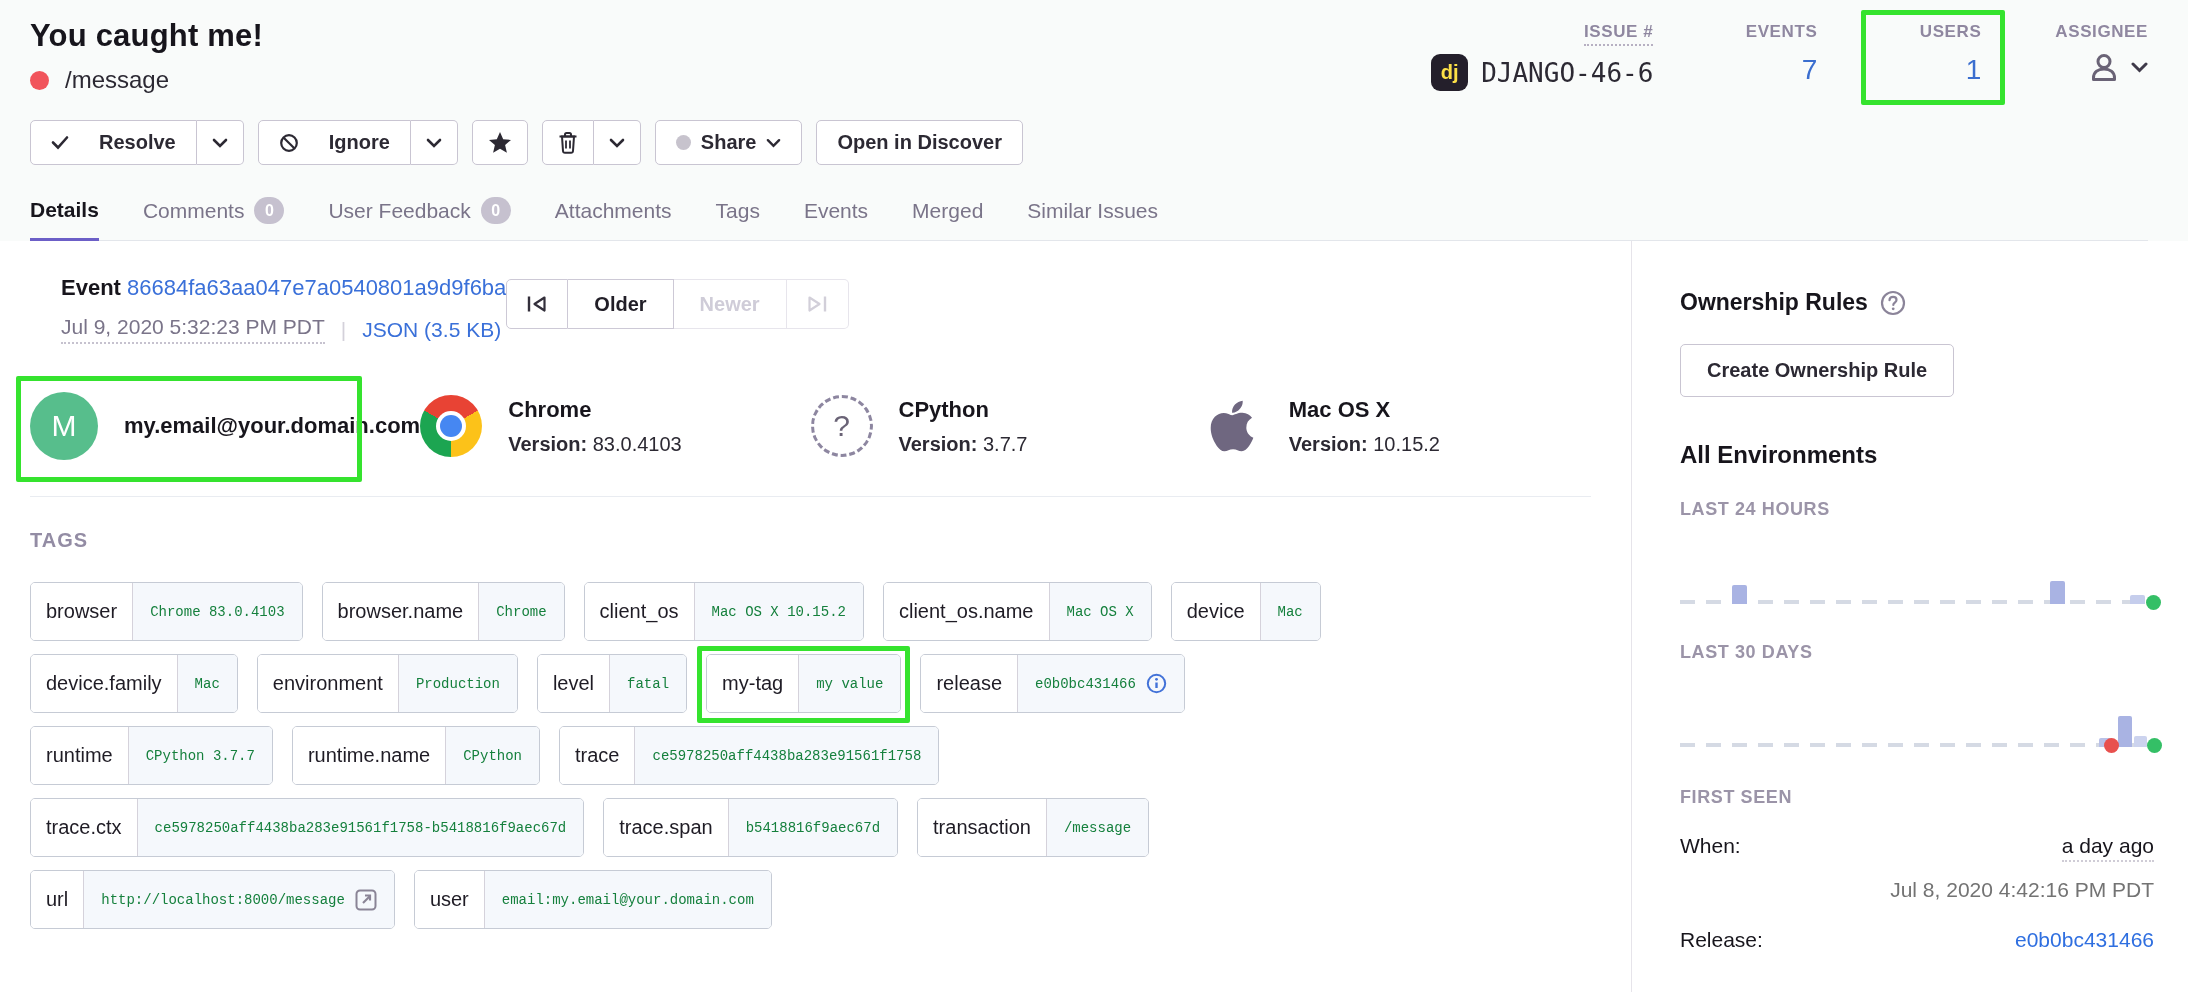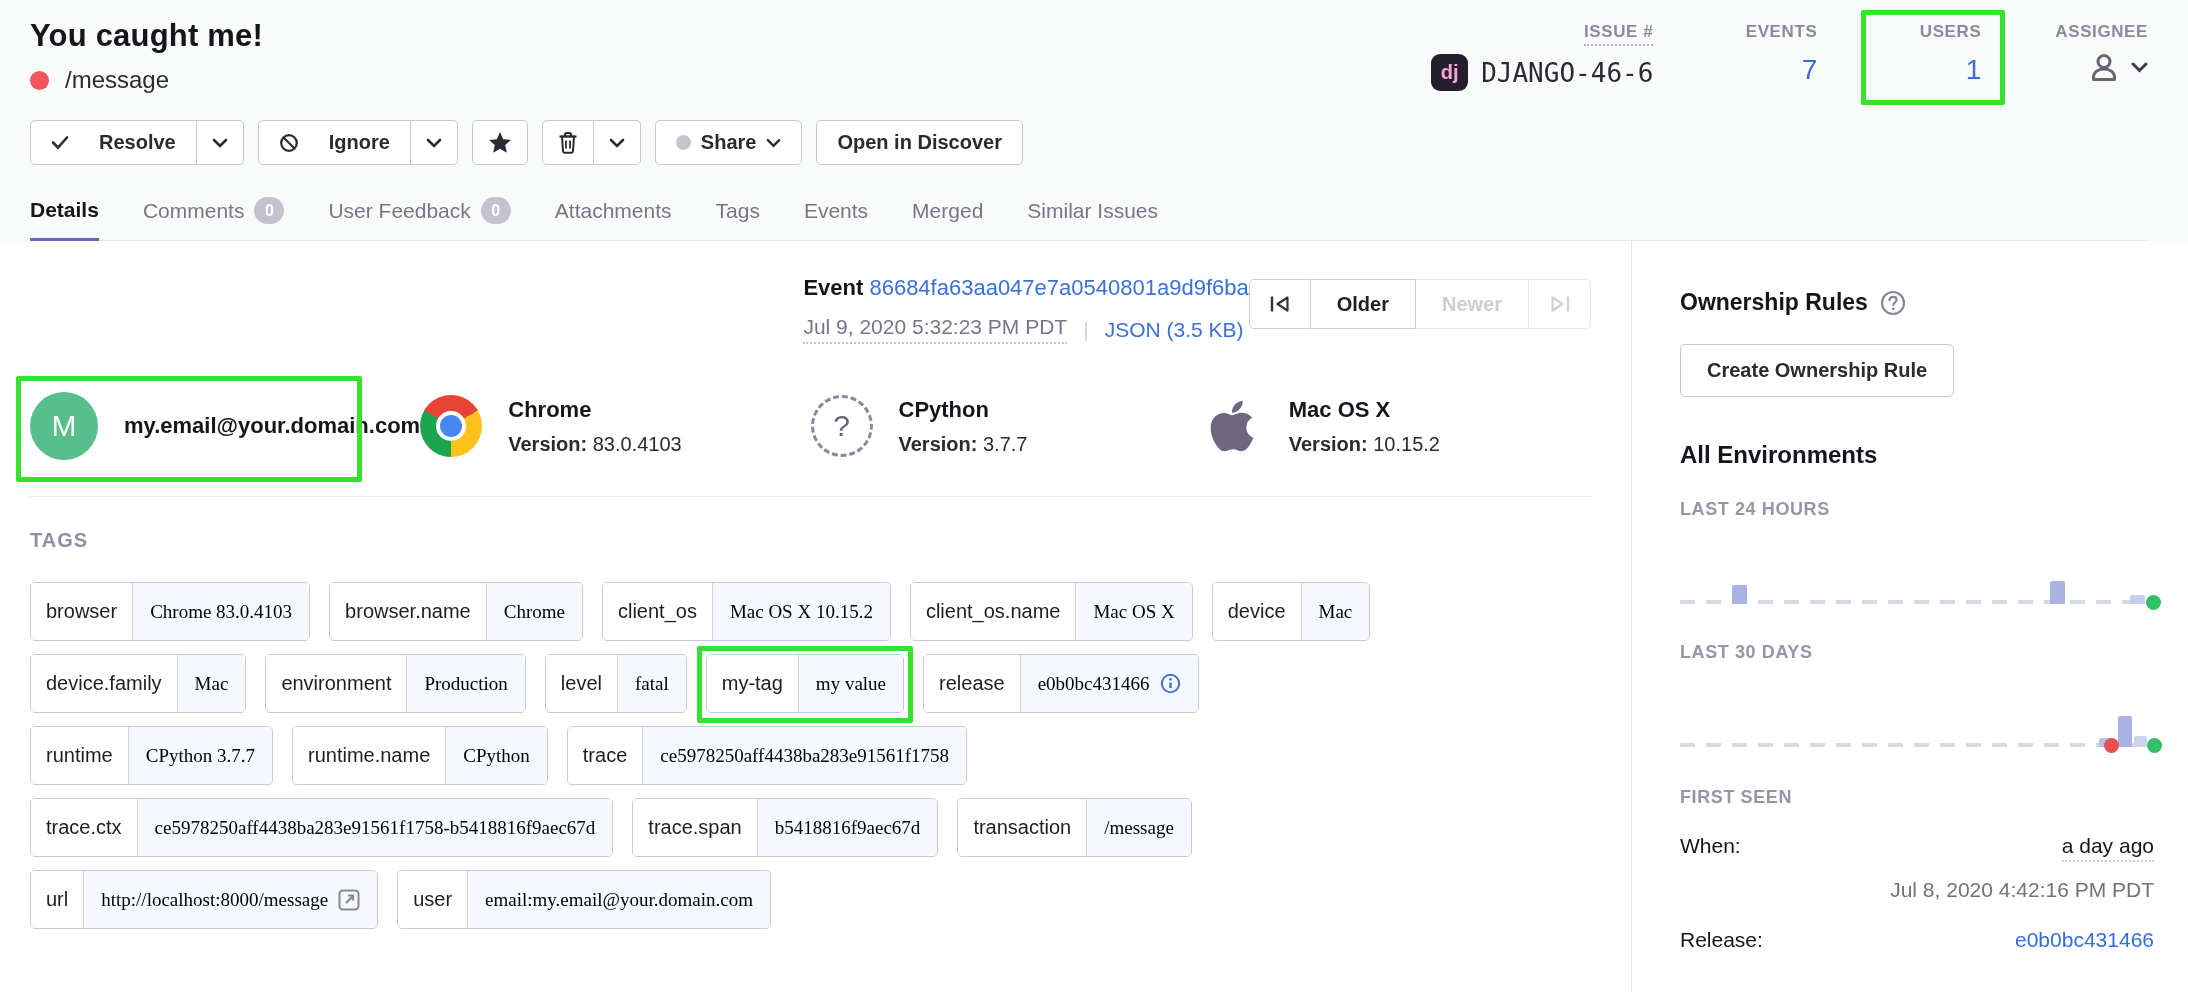--- a/index.html
+++ b/index.html
@@ -14,21 +14,21 @@
   .culprit-row { display:flex; align-items:center; gap:16px; margin-top:12px; }
   .err-dot { width:19px; height:19px; border-radius:50%; background:#f1545b; }
   .culprit { font-size:24px; color:#2c2933; }
 
   .stats { display:flex; gap:74px; padding-top:4px; }
   .stat-col { display:flex; flex-direction:column; align-items:flex-end; min-width:90px; position:relative; }
   .stat-label { font-size:17px; font-weight:bold; letter-spacing:.6px; color:#8f87a0; }
   .stat-label.dotted { border-bottom:2px dotted #b7b0c2; padding-bottom:2px; }
   .stat-value { margin-top:12px; font-size:28px; color:#3b6ecf; }
   .issue-id-row { display:flex; align-items:center; gap:13px; margin-top:8px; }
-  .dj-badge { width:37px; height:37px; border-radius:9px; background:#241f2b; color:#f9a8d4; font-weight:bold;
+  .dj-badge { width:37px; height:37px; border-radius:9px; background:#241f2b; color:#fde047; font-weight:bold;
               font-size:20px; display:flex; align-items:center; justify-content:center; }
   .issue-id { font-family:"DejaVu Sans Mono", monospace; font-size:26px; color:#2c2933; }
   .assignee-ctl { display:flex; align-items:center; gap:10px; margin-top:8px; cursor:pointer; }
   .annotation-overlay { position:absolute; border:5px solid #35e32e; border-radius:2px; pointer-events:none; }
   .users-overlay { inset:-12px -24px -14px -30px; }
 
   
   .toolbar { display:flex; gap:14px; margin-top:26px; align-items:stretch; }
   .btn-group { display:flex; }
   .btn { display:flex; align-items:center; gap:10px; background:#fff; border:1.5px solid #c9c5d2;
@@ -47,21 +47,21 @@
   .tab.active { color:#17151c; font-weight:bold; border-bottom:5px solid #6c5fc7; margin-bottom:-3px; }
   .tab-badge { background:#c6c1cf; color:#fff; font-size:16px; font-weight:bold; min-width:30px; height:27px;
                border-radius:14px; display:flex; align-items:center; justify-content:center; padding:0 6px; }
 
   
   .main { flex:1; display:flex; background:#fff; min-height:0; }
   .left-col { width:1631px; padding:34px 40px 0 30px; }
   .sidebar { flex:1; border-left:1px solid #e6e4ea; padding:48px 34px 0 48px; }
 
   
-  .event-hdr { display:flex; justify-content:flex-end; align-items:flex-start; }
+  .event-hdr { display:flex; justify-content:flex-start; align-items:flex-start;margin-left:31px; }
   .event-line1 { font-size:22px; }
   .event-label { font-weight:bold; color:#17151c; }
   .event-id-link { color:#3a70d9; text-decoration:none; cursor:pointer; }
   .event-line2 { margin-top:14px; font-size:21px; display:flex; align-items:center; gap:16px; }
   .event-ts { color:#7a7489; border-bottom:2px dotted #c6c2cf; padding-bottom:3px; }
   .event-sep { color:#d4d1da; }
   .json-link { color:#3a70d9; cursor:pointer; }
 
   .pager { display:flex; margin-top:4px; }
   .pgbtn { height:50px; display:flex; align-items:center; justify-content:center; background:#fff;
@@ -91,22 +91,22 @@
   .apple-icon { flex:none; display:flex; align-items:center; justify-content:center; width:62px; }
 
   
   .tags-heading { margin-top:32px; font-size:20px; font-weight:bold; letter-spacing:1px; color:#938ca4; }
   .tag-rows { margin-top:30px; display:flex; flex-direction:column; gap:13px; }
   .tag-row { display:flex; gap:19px; align-items:center; }
   .pill { display:flex; align-items:stretch; border:1.5px solid #c6cbd5; border-radius:5px; overflow:visible;
           height:59px; position:relative; background:#fff; }
   .pill-key { display:flex; align-items:center; padding:0 15px; font-size:20px; color:#1f1c25;
               border-right:1.5px solid #d5d2db; border-radius:4px 0 0 4px; background:#fff; }
-  .pill-val { display:flex; align-items:center; gap:10px; padding:0 17px; font-family:Liberation Serif, serif;
-              font-size:19px; color:#000000; background:#f5f8fc; border-radius:0 4px 4px 0; cursor:pointer; text-decoration:none; }
+  .pill-val { display:flex; align-items:center; gap:10px; padding:0 17px; font-family:Liberation Mono, monospace;
+              font-size:14px; color:#15803d; background:#f5f8fc; border-radius:0 4px 4px 0; cursor:pointer; text-decoration:none; }
   .pill-annotation { inset:-9px -10px -11px -10px; }
 
   
   .sb-title { font-size:23px; font-weight:bold; color:#17151c; display:flex; align-items:center; gap:12px; }
   .sb-btn { margin-top:28px; display:inline-block; background:#fff; border:1.5px solid #c9c5d2; border-radius:5px;
             padding:14px 26px; font-size:20px; font-weight:bold; color:#2c2933; cursor:pointer; }
   .sb-env { margin-top:44px; font-size:24px; font-weight:bold; color:#17151c; }
   .sb-caps { margin-top:30px; font-size:18px; font-weight:bold; letter-spacing:.6px; color:#9b94a8; }
   .spark { position:relative; height:78px; margin-top:6px; }
   .spark-baseline { position:absolute; left:0; right:0; bottom:0; height:4px;

